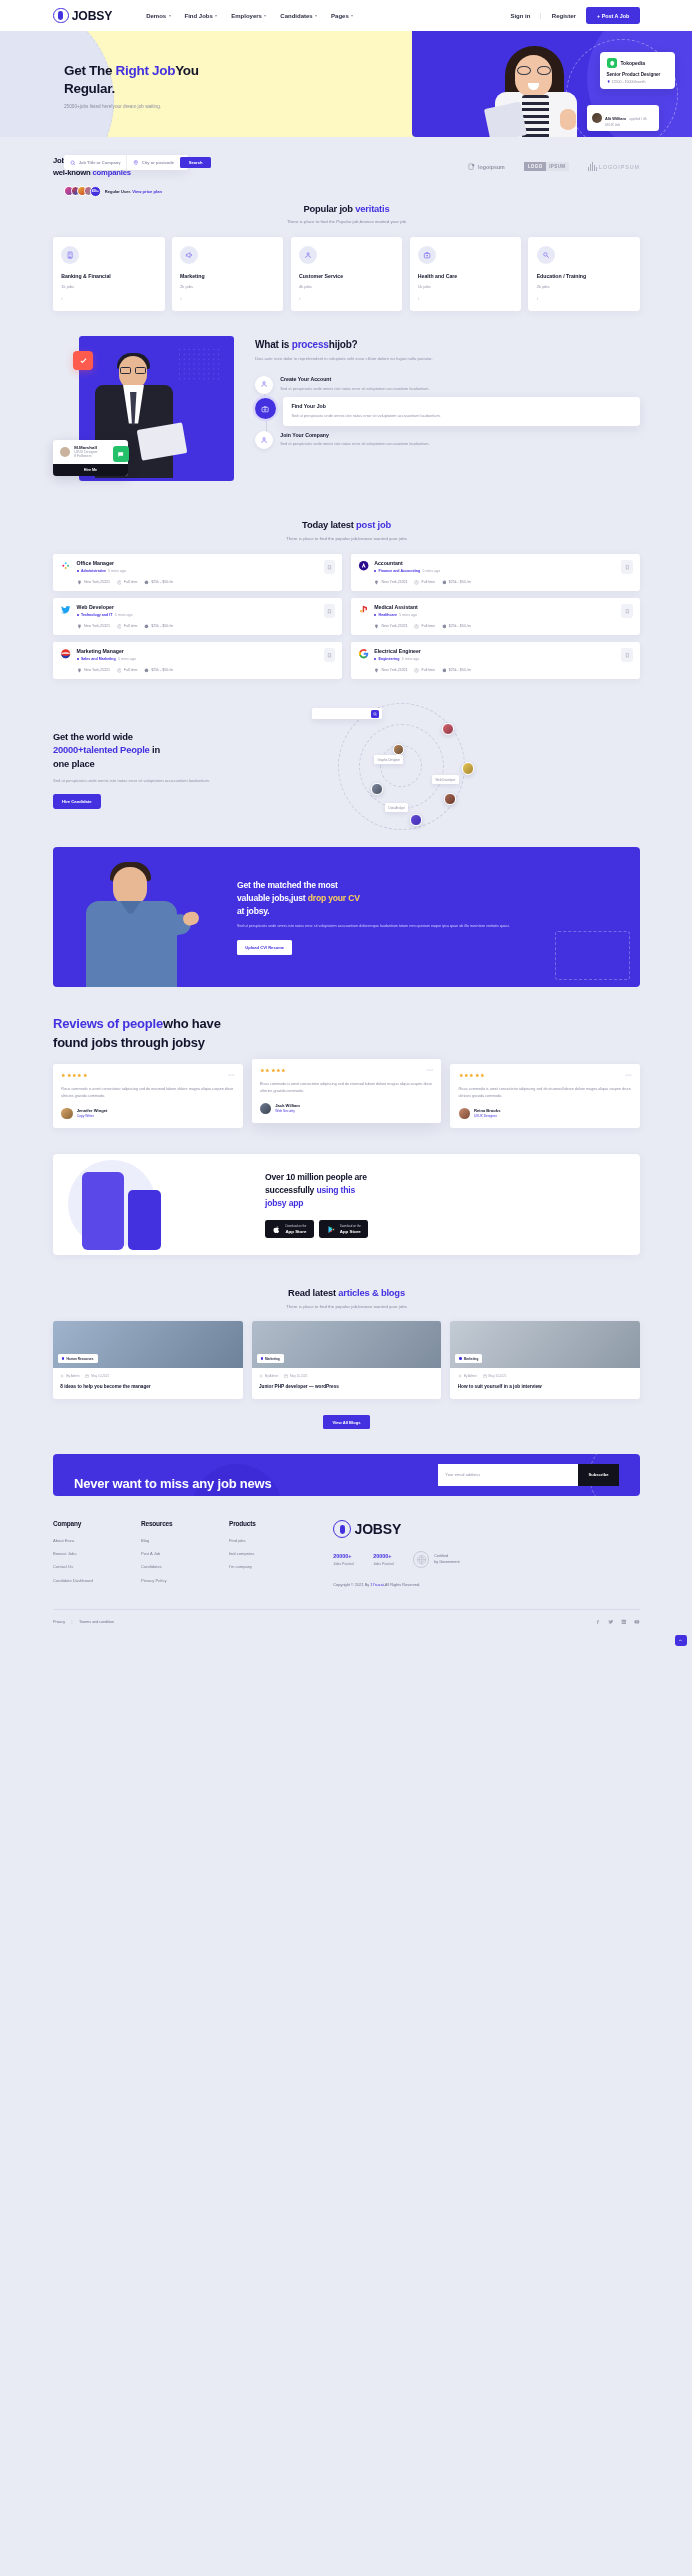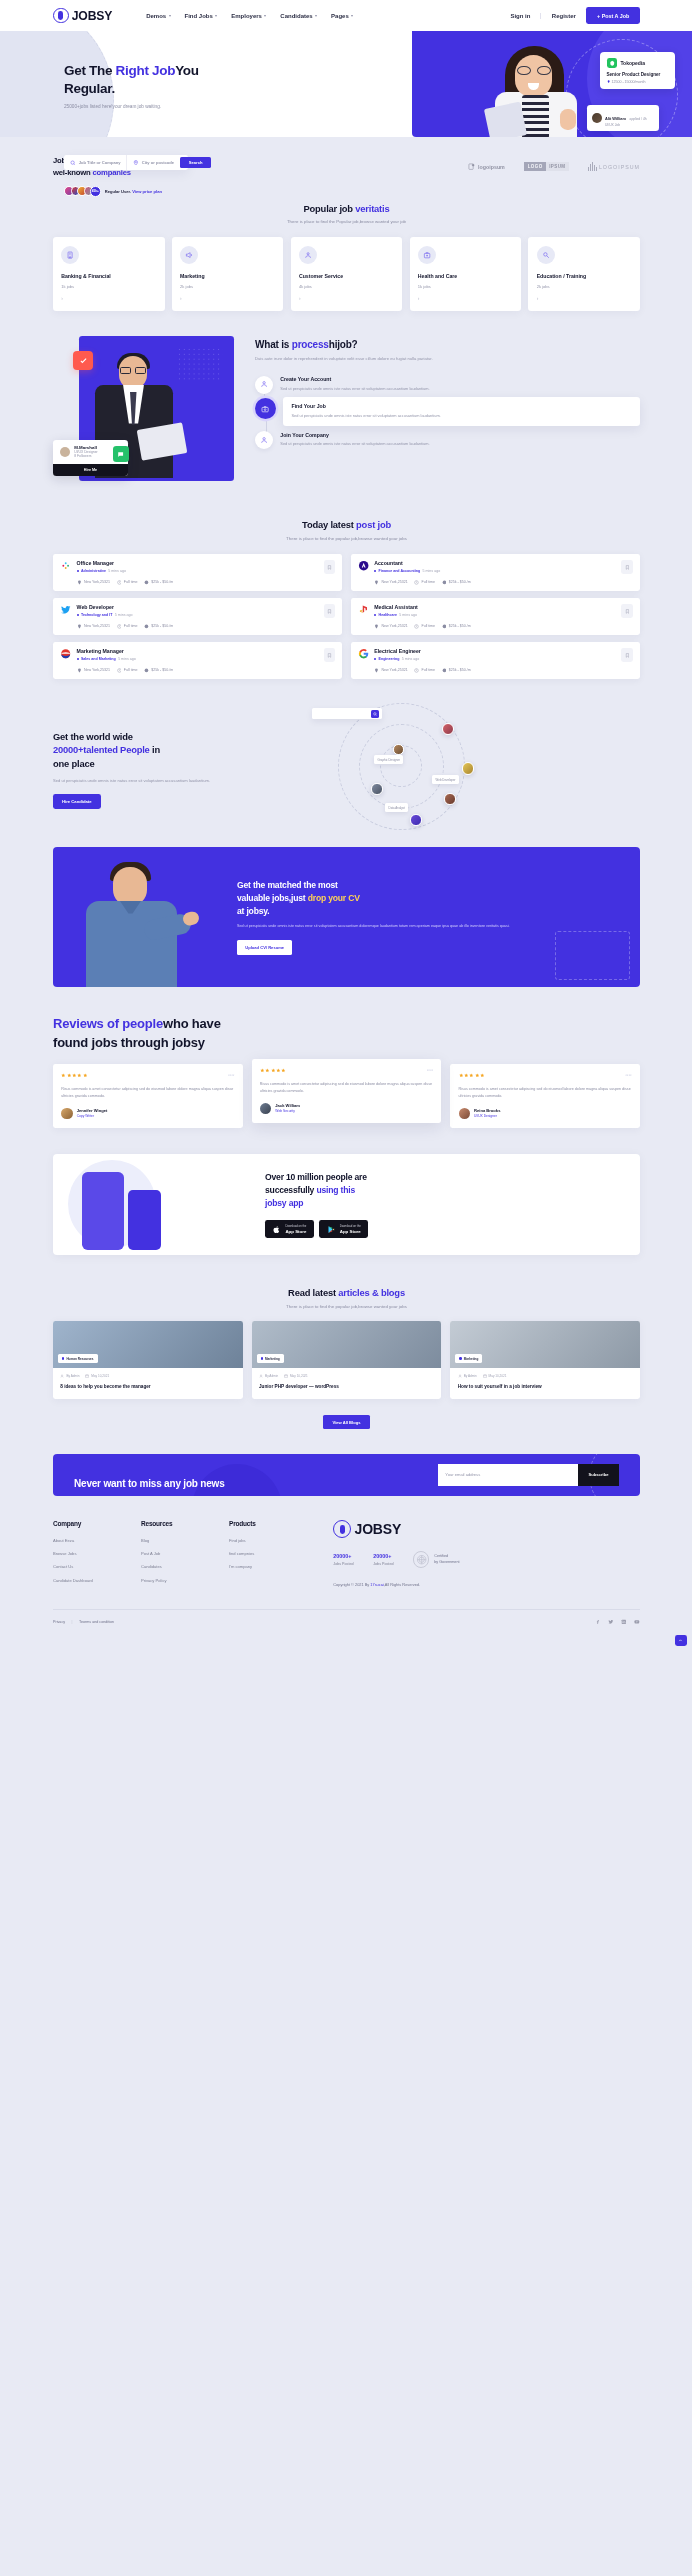--- a/index.html
+++ b/index.html
@@ -37,21 +37,21 @@
   .hdr-right { margin-left:auto; display:flex; align-items:center; gap:0; }
   .signin { font-size:6px; font-weight:600; color:#2c2e45; padding:0 9.8px; border-right:0.8px solid #e2e2ee; }
   .register { font-size:6px; font-weight:600; color:#2c2e45; padding:0 10.6px; }
   .post-job {
     background:#4331e0; color:#fff; font-size:5.4px; font-weight:700;
     padding:5.7px 10.6px; border-radius:2.4px; display:flex; align-items:center; gap:2.4px;
     white-space:nowrap;
   }
 
   
-  .hero { position:relative; height:106px; background:#ffffff; overflow:hidden; }
+  .hero { position:relative; height:106px; background:#fef9c3; overflow:hidden; }
   .hero-blob {
     position:absolute; left:-90px; top:-33px; width:204px; height:204px;
     border-radius:50%; background:#e1e4f2; border:0.8px dashed #d2d6e8;
   }
   .hero-right {
     position:absolute; right:0; top:0; width:281px; height:106px;
     background:#4331e0; border-bottom-left-radius:4.1px; overflow:hidden;
   }
   .hero-right::before{
     content:""; position:absolute; right:-45px; top:-28.5px; width:151px; height:151px;
@@ -320,21 +320,21 @@
   .viewall{ text-align:center; margin-top:13px;}
   .viewall span{ background:#4331e0;color:#fff;font-size:4.1px;font-weight:700;padding:4.9px 9.8px;border-radius:1.6px;display:inline-block;}
 
   
   .news{
     margin-top:24.5px; background:#4331e0; border-radius:4.1px; height:42px;
     display:flex; align-items:center; padding:0 21px; position:relative; overflow:hidden;
   }
   .news::before{ content:""; position:absolute; left:139px; top:9.8px; width:90px;height:90px;border-radius:50%;background:#3d2bd8;}
   .news::after{ content:""; position:absolute; right:-23px; top:-14.7px; width:72px;height:72px;border-radius:50%;border:0.8px dashed rgba(255,255,255,.3);}
-  .news-h{ font-size:10px; font-weight:700; color:#fff; position:relative; z-index:2; letter-spacing:-0.2px;margin-top:17px;}
+  .news-h{ font-size:13px; font-weight:700; color:#fff; position:relative; z-index:2; letter-spacing:-0.2px;margin-top:17px;}
   .news-form{ margin-left:auto; display:flex; position:relative; z-index:2;}
   .news-input{ width:140px; height:22px; background:#fff; display:flex; align-items:center; padding:0 7.3px; font-size:4.1px; color:#9395aa;}
   .news-btn{ background:#12121c; color:#fff; font-size:4.1px; font-weight:700; height:22px; padding:0 10.6px; display:flex; align-items:center;}
 
   
   .footer{ margin-top:24.5px; display:flex; gap:0; }
   .fcol{ width:88px; }
   .fcol h4{ font-size:6.5px; font-weight:700; letter-spacing:-0.2px;}
   .fcol ul{ list-style:none; margin-top:10.6px;}
   .fcol li{ font-size:4.1px; color:#7e8094; margin-bottom:8.2px;}

